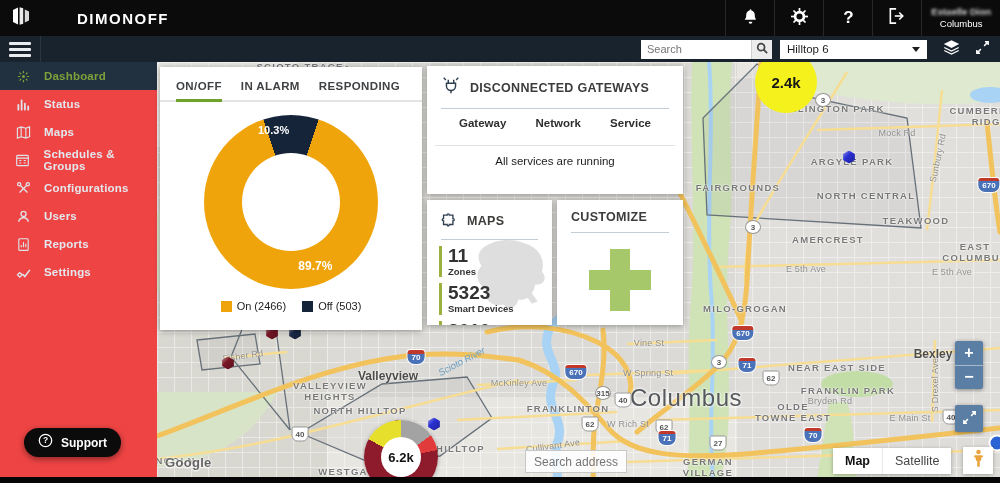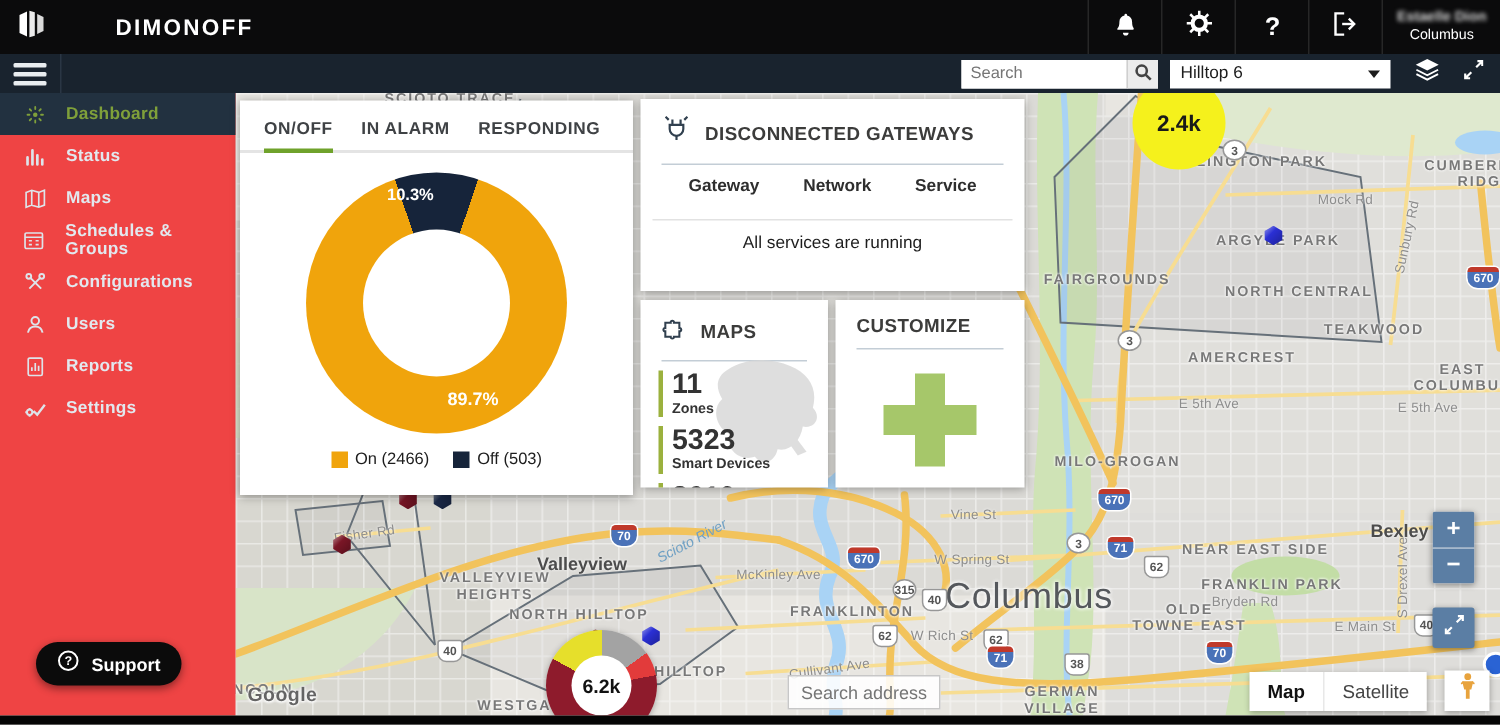--- a/index.html
+++ b/index.html
@@ -448,21 +448,21 @@
         <span class="mlbl road" style="left: 86px; top: 294px; transform: translate(-50%, -50%) rotate(-8deg);">Fisher Rd</span>
         <span class="mlbl road" style="left: 492px; top: 281px; transform: translate(-50%, -50%); text-align: center;">Vine St</span>
         <span class="mlbl road" style="left: 491px; top: 311px; transform: translate(-50%, -50%);">W Spring St</span>
         <span class="mlbl road" style="left: 362px; top: 321px; transform: translate(-50%, -50%);">McKinley Ave</span>
         <span class="mlbl city" style="left: 529px; top: 336px; transform: translate(-50%, -50%);">Columbus</span>
         <span class="mlbl area" style="left: 411px; top: 347px; transform: translate(-50%, -50%);">FRANKLINTON</span>
         <span class="mlbl water" style="left: 305px; top: 300px; transform: translate(-50%, -50%) rotate(-28deg);">Scioto River</span>
         <span class="mlbl town" style="left: 231px; top: 315px; transform: translate(-50%, -50%);">Valleyview</span>
         <span class="mlbl area" style="left: 173px; top: 330px; transform: translate(-50%, -50%);">VALLEYVIEW
 HEIGHTS</span>
-        <span class="mlbl area" style="left: 229px; top: 349px; transform: translate(-50%, -50%);">NORTH HILLTOP</span>
+        <span class="mlbl area" style="left: 203px; top: 349px; transform: translate(-50%, -50%);">NORTH HILLTOP</span>
         <span class="mlbl road" style="left: 471px; top: 362px; transform: translate(-50%, -50%);">W Rich St</span>
         <span class="mlbl town" style="left: 776px; top: 293px; transform: translate(-50%, -50%);">Bexley</span>
         <span class="mlbl area" style="left: 680px; top: 306px; transform: translate(-50%, -50%);">NEAR EAST SIDE</span>
         <span class="mlbl area" style="left: 685px; top: 329px; transform: translate(-50%, -50%); padding-left: 12px;">FRANKLIN PARK</span>
         <span class="mlbl road" style="left: 673px; top: 339px; transform: translate(-50%, -50%);">Bryden Rd</span>
         <span class="mlbl road" style="left: 778px; top: 323px; transform: translate(-50%, -50%) rotate(-90deg);">S Drexel Ave</span>
         <span class="mlbl area" style="left: 636px; top: 351px; transform: translate(-50%, -50%);">OLDE
 TOWNE EAST</span>
         <span class="mlbl road" style="left: 753px; top: 356px; transform: translate(-50%, -50%);">E Main St</span>
         <span class="mlbl area" style="left: 298px; top: 387px; transform: translate(-50%, -50%);">L HILLTOP</span>
@@ -483,21 +483,21 @@
         <span class="shield interstate" style="left: 259px; top: 295px;">70</span>
         <span class="shield interstate" style="left: 419px; top: 310px;">670</span>
         <span class="shield state" style="left: 446px; top: 331px;">315</span>
         <span class="shield us" style="left: 466px; top: 338px;">40</span>
         <span class="shield us" style="left: 143px; top: 372px;">40</span>
         <span class="shield us" style="left: 433px; top: 362px;">62</span>
         <span class="shield us" style="left: 507px; top: 365px;">62</span>
         <span class="shield us" style="left: 794px; top: 355px;">40</span>
         <span class="shield interstate" style="left: 656px; top: 373px;">70</span>
         <span class="shield interstate" style="left: 510px; top: 376px;">71</span>
-        <span class="shield us" style="left: 561px; top: 381px;">38</span>
+        <span class="shield us" style="left: 561px; top: 381px;">27</span>
       </div>
     <div id="map-markers">
         <div class="mk" style="left: 115px; top: 271px; --c: #7A1626;"></div>
         <div class="mk" style="left: 138px; top: 271px; --c: #1C2B4A;"></div>
         <div class="mk" style="left: 71px; top: 301px; --c: #7A1626;"></div>
         <div class="mk" style="left: 240px; top: 364px; --c: #7A1626;"></div>
         <div class="mk" style="left: 277px; top: 362px; --c: #2A2FD4;"></div>
         <div class="mk" style="left: 692px; top: 95px; --c: #2A2FD4;"></div>
         <div class="mk dot" style="left: 840px; top: 381px; --c: #2A63D4; background: rgb(42, 99, 212);"></div>
       </div>

